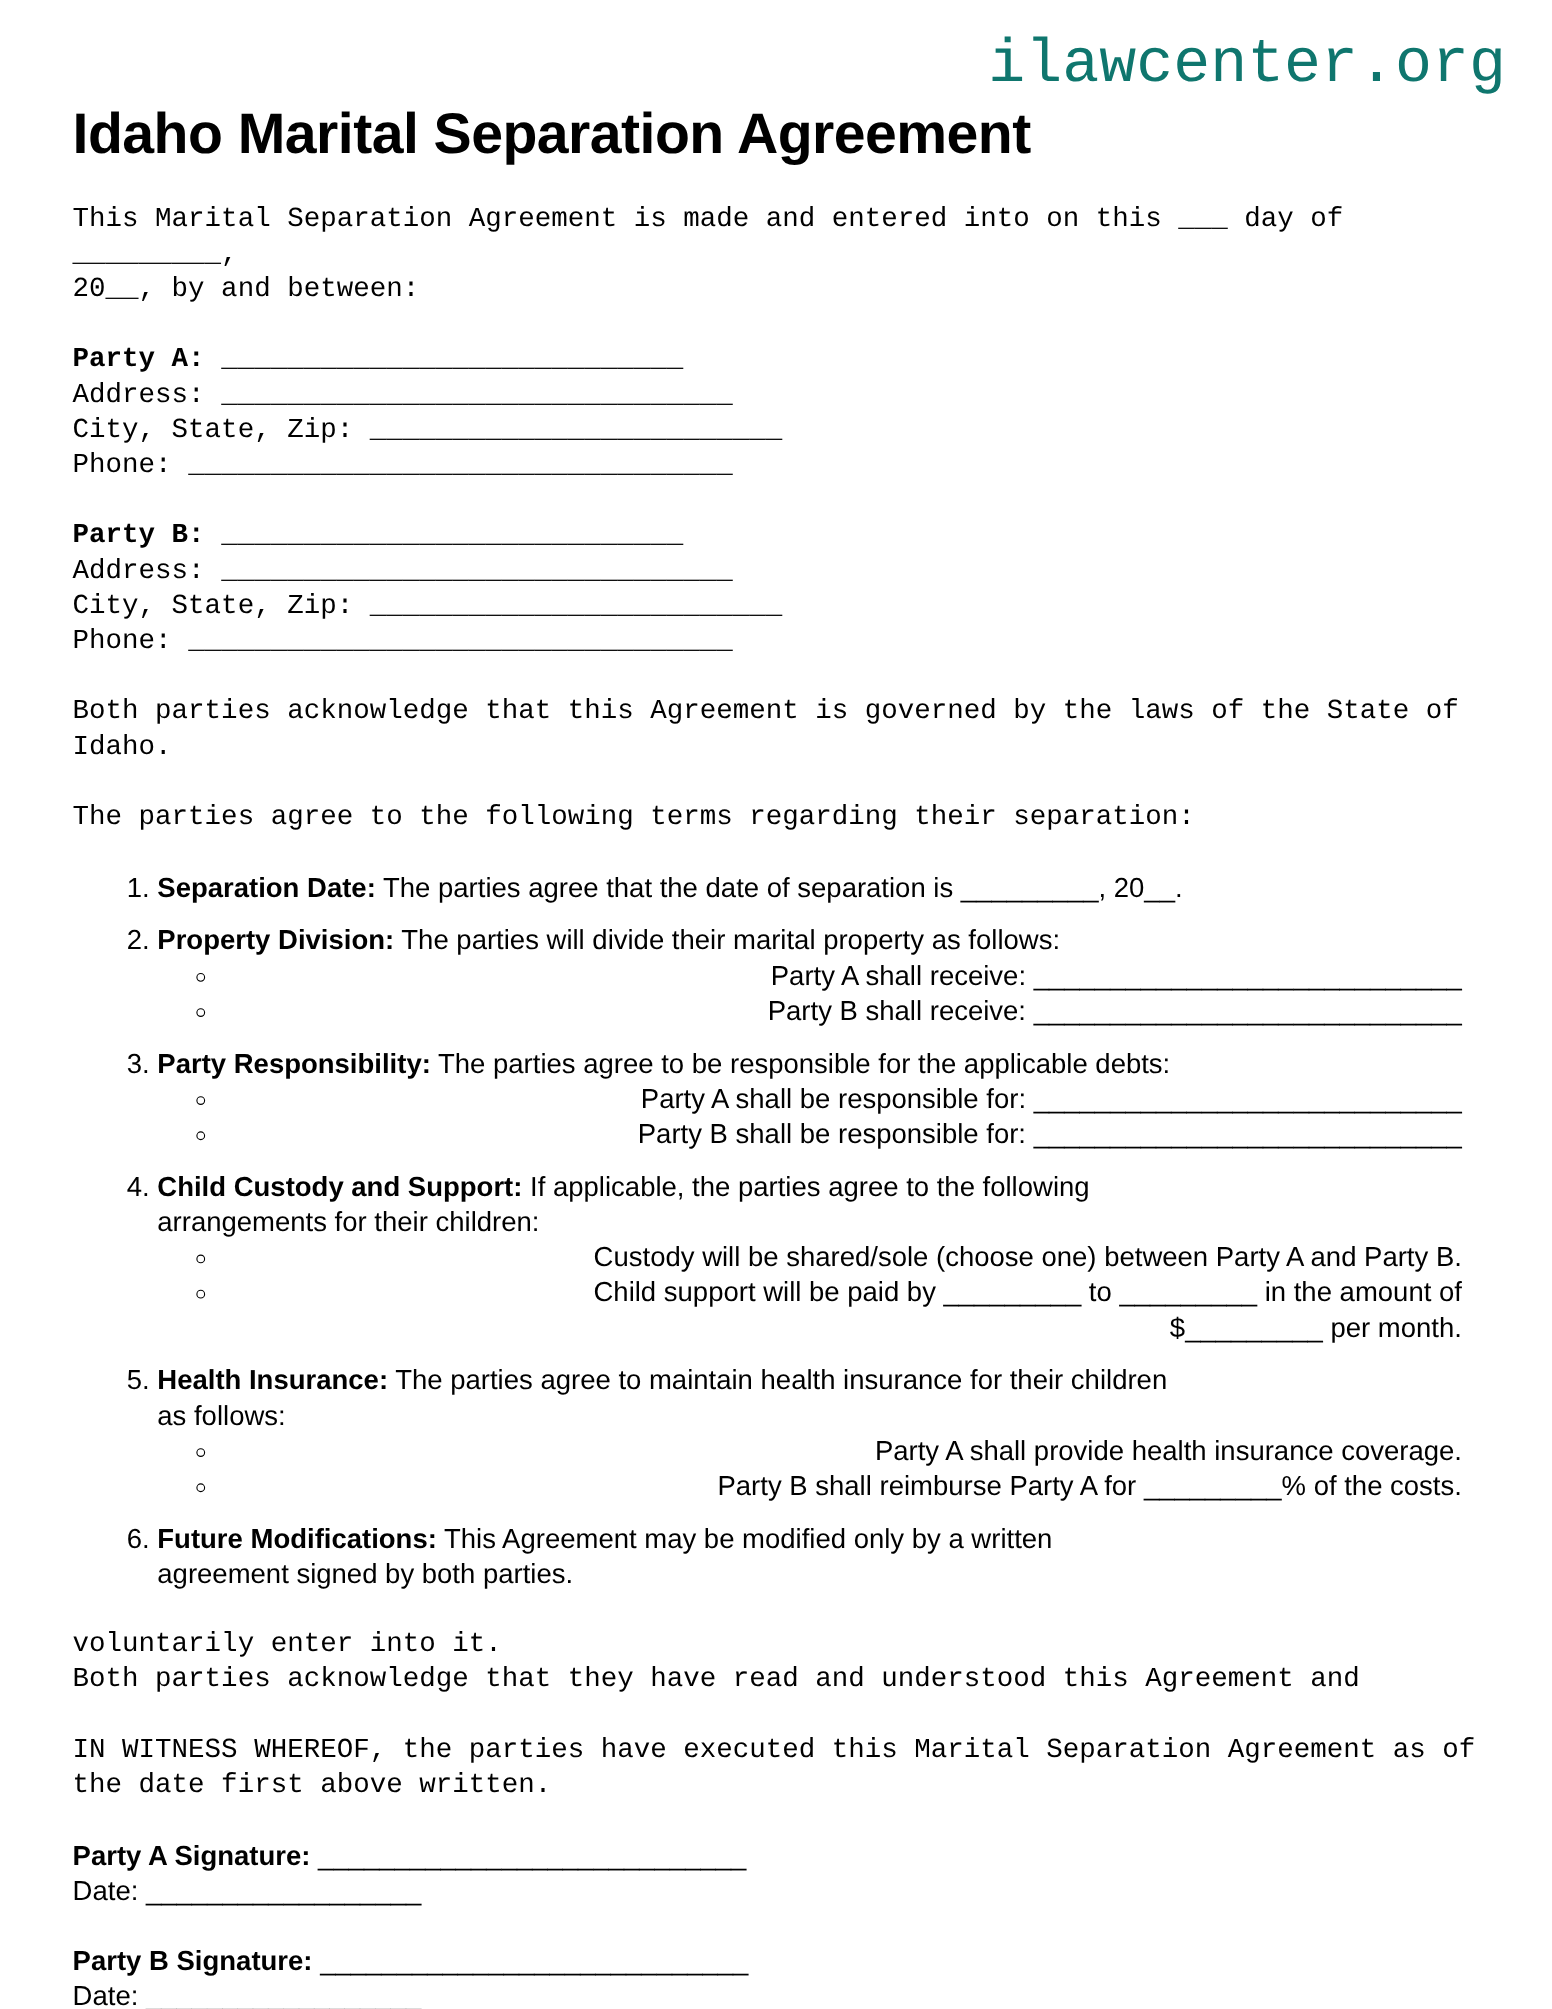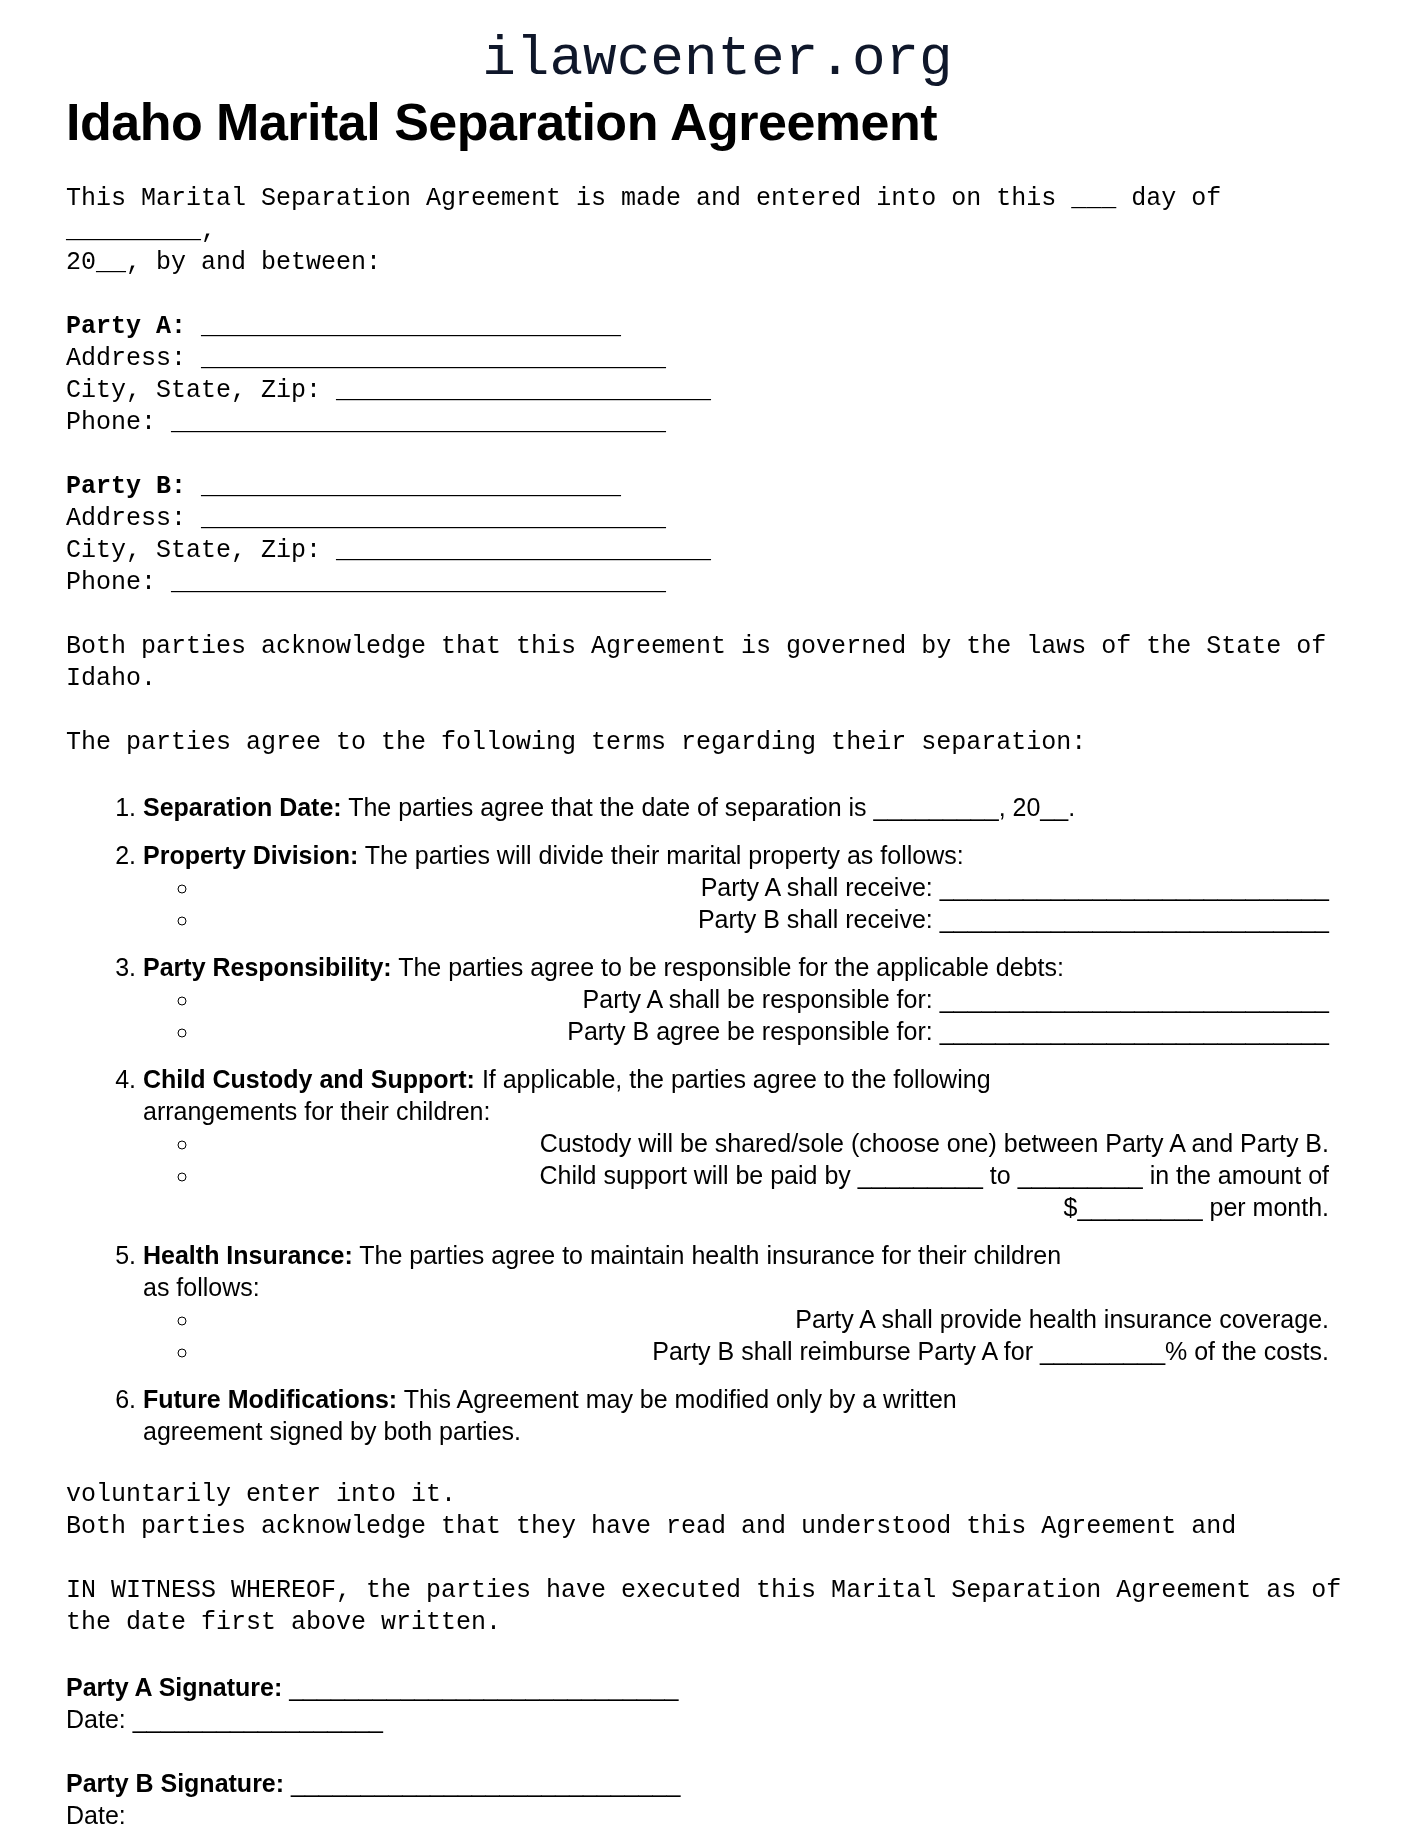--- a/index.html
+++ b/index.html
@@ -12,22 +12,22 @@
     font-size: 25px;
     line-height: 32px;
     box-sizing: border-box;
     padding: 18px 66px 40px 66px;
     overflow: hidden;
   }
   .watermark {
     font-family: "Liberation Mono", "DejaVu Sans Mono", monospace;
     font-size: 56px;
     line-height: 1.05;
-    color: #0f172a;
-    text-align: center;
+    color: #0f766e;
+    text-align: right;
     margin: 12px -24px 0 0;
     white-space: nowrap;
   }
   h1.title {
     font-size: 52px;
     line-height: 1.12;
     font-weight: bold;
     letter-spacing: -0.5px;
     margin: 4px 0 30px 0;
   }
@@ -92,21 +92,21 @@
       <b>Property Division:</b> <span>The parties will divide their marital property as follows:</span>
       <ul class="subs">
         <li>Party A shall receive: ____________________________</li>
         <li>Party B shall receive: ____________________________</li>
       </ul>
     </li>
     <li>
       <b>Party Responsibility:</b> <span>The parties agree to be responsible for the applicable debts:</span>
       <ul class="subs">
         <li>Party A shall be responsible for: ____________________________</li>
-        <li>Party B agree be responsible for: ____________________________</li>
+        <li>Party B shall be responsible for: ____________________________</li>
       </ul>
     </li>
     <li>
       <b>Child Custody and Support:</b> <span>If applicable, the parties agree to the following</span>
       <span class="line">arrangements for their children:</span>
       <ul class="subs">
         <li>Custody will be shared/sole (choose one) between Party A and Party B.</li>
         <li>
           <span>Child support will be paid by _________ to _________ in the amount of</span>
           <span class="line">$_________ per month.</span>

